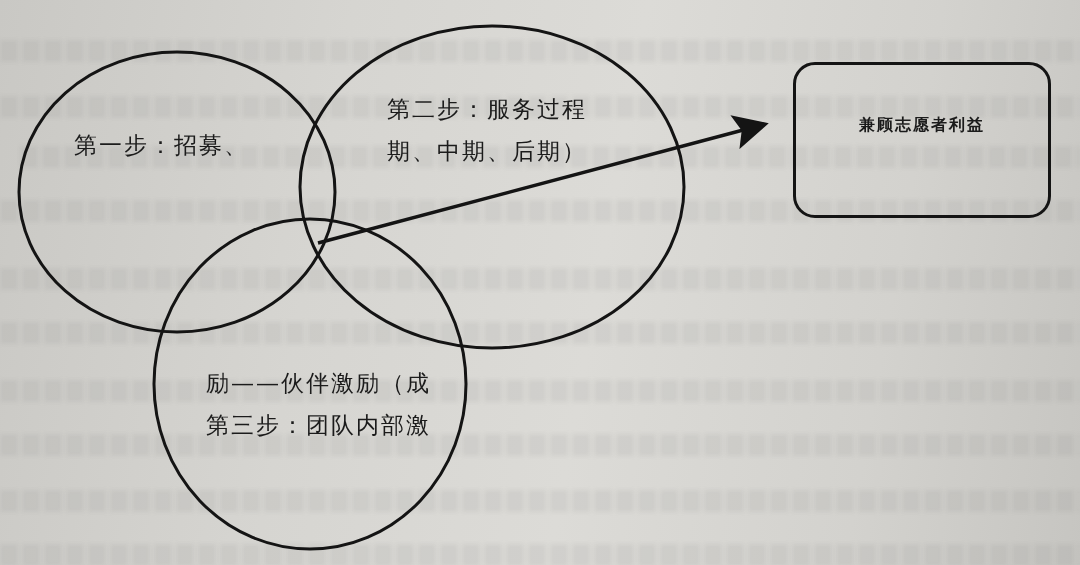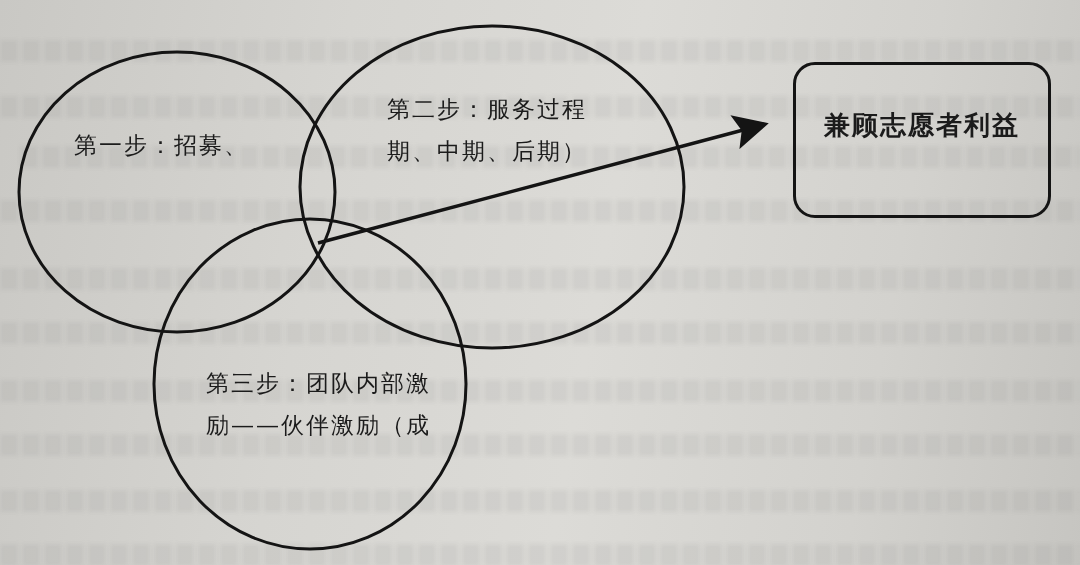--- a/index.html
+++ b/index.html
@@ -51,21 +51,21 @@
       border: 3px solid #141414;
       border-radius: 22px;
       box-sizing: border-box;
     }
     #result-text {
       position: absolute;
       left: 0; right: 0;
       top: 40px;
       text-align: center;
       color: #1b1b1b;
-      font-size: 26px;
+      font-size: 16px;
       line-height: 40px;
       letter-spacing: 2px;
       font-weight: bold;
     }
   </style>
 </head>
 <body>
 
 <div class="bleed">
   <div class="bleed-line" style="left:0;top:40px;width:1080px;"></div>
@@ -95,21 +95,21 @@
 <div class="label" id="step1-text">
   <div>第一步：招募、</div>
 </div>
 
 <div class="label" id="step2-text">
   <div>第二步：服务过程</div>
   <div>期、中期、后期）</div>
 </div>
 
 <div class="label" id="step3-text">
+  <div>励——伙伴激励（成</div>
   <div>第三步：团队内部激</div>
-  <div>励——伙伴激励（成</div>
 </div>
 
 <div id="result-box">
   <div id="result-text">
     <div>兼顾志愿者利益</div>
   </div>
 </div>
 
 </body></html>

